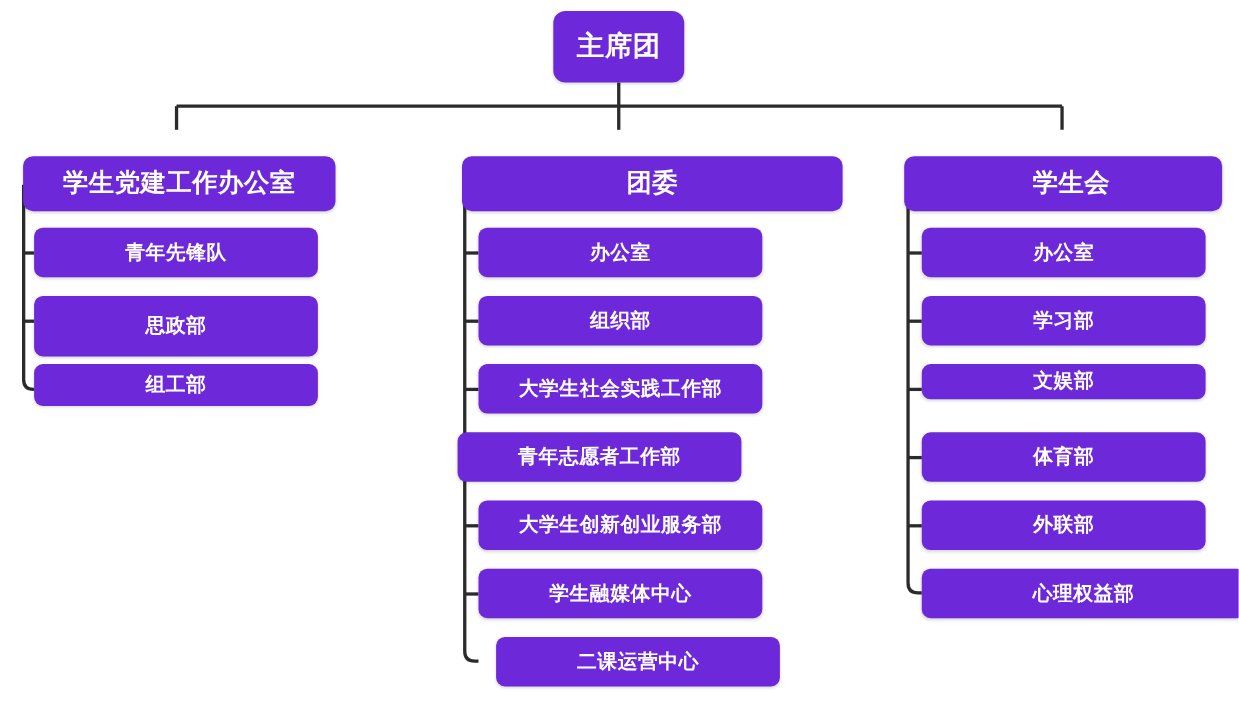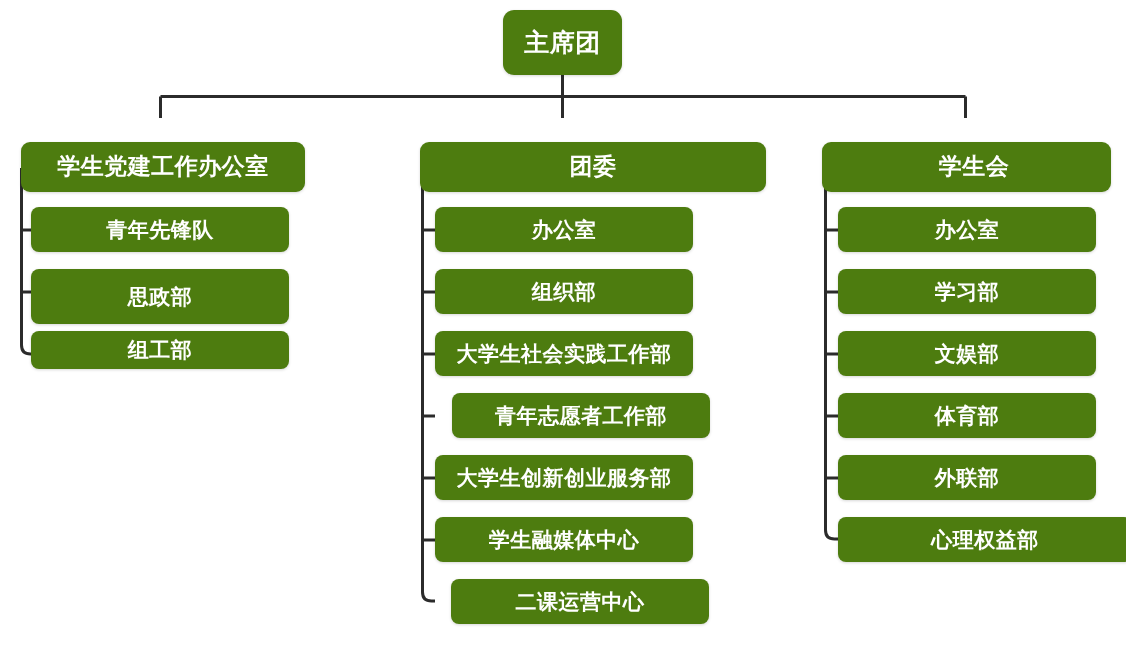--- a/index.html
+++ b/index.html
@@ -30,21 +30,21 @@
     pointer-events: none;
   }
 
   
   .node {
     position: absolute;
     box-sizing: border-box;
     display: flex;
     align-items: center;
     justify-content: center;
-    background: #4d7c0f;
+    background: #6d28d9;
     color: #ffffff;
     border-radius: 9px;
     box-shadow: 0 1px 3px rgba(0,0,0,0.16);
     font-weight: bold;
     letter-spacing: 0.5px;
     text-align: center;
     line-height: 1.1;
     white-space: nowrap;
     user-select: none;
   }
@@ -53,21 +53,21 @@
     border-radius: 11px;
     font-size: 25px;
   }
 
   .node-branch {
     font-size: 23px;
     margin-top: 24px;
   }
 
   .node-leaf {
-    font-size: 21px;
+    font-size: 18px;
     border-radius: 8px;
   }
 </style>
 </head>
 <body>
 
 <div id="chart">
 
   <svg id="wires" viewBox="0 0 1126 649" width="1126" height="649" aria-hidden="true">
     <g fill="none" stroke="#2B2B2B" stroke-width="3" stroke-linecap="butt">
@@ -115,25 +115,25 @@
 
   <div class="node node-branch" style="left:822px; top:118px; width:289px; height:50px;padding-left:15px;">学生会</div>
 
   <div class="node node-leaf" style="left:31px; top:207px; width:258px; height:45px;">青年先锋队</div>
   <div class="node node-leaf" style="left:31px; top:269px; width:258px; height:55px;">思政部</div>
   <div class="node node-leaf" style="left:31px; top:331px; width:258px; height:38px;">组工部</div>
 
   <div class="node node-leaf" style="left:435px; top:207px; width:258px; height:45px;">办公室</div>
   <div class="node node-leaf" style="left:435px; top:269px; width:258px; height:45px;text-align:right;">组织部</div>
   <div class="node node-leaf" style="left:435px; top:331px; width:258px; height:45px;">大学生社会实践工作部</div>
-  <div class="node node-leaf" style="left:452px; top:393px; width:258px; height:45px;">青年志愿者工作部</div>
+  <div class="node node-leaf" style="left:416px; top:393px; width:258px; height:45px;">青年志愿者工作部</div>
   <div class="node node-leaf" style="left:435px; top:455px; width:258px; height:45px;">大学生创新创业服务部</div>
   <div class="node node-leaf" style="left:435px; top:517px; width:258px; height:45px;">学生融媒体中心</div>
   <div class="node node-leaf" style="left:435px; top:579px; width:258px; height:45px;margin-left:16px;">二课运营中心</div>
 
   <div class="node node-leaf" style="left:838px; top:207px; width:258px; height:45px;">办公室</div>
   <div class="node node-leaf" style="left:838px; top:269px; width:258px; height:45px;">学习部</div>
-  <div class="node node-leaf" style="left:838px; top:331px; width:258px; height:45px;">文娱部</div>
+  <div class="node node-leaf" style="left:838px; top:331px; width:258px; height:32px;">文娱部</div>
   <div class="node node-leaf" style="left:838px; top:393px; width:258px; height:45px;">体育部</div>
   <div class="node node-leaf" style="left:838px; top:455px; width:258px; height:45px;">外联部</div>
   <div class="node node-leaf" style="left:838px; top:517px; width:294px; height:45px;">心理权益部</div>
 
 </div>
 
 </body></html>

